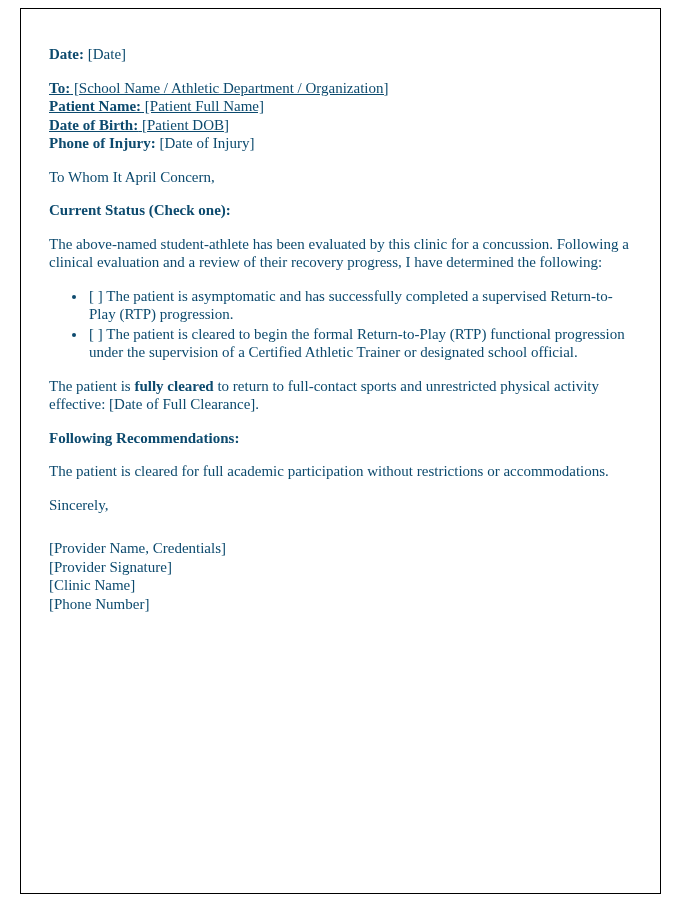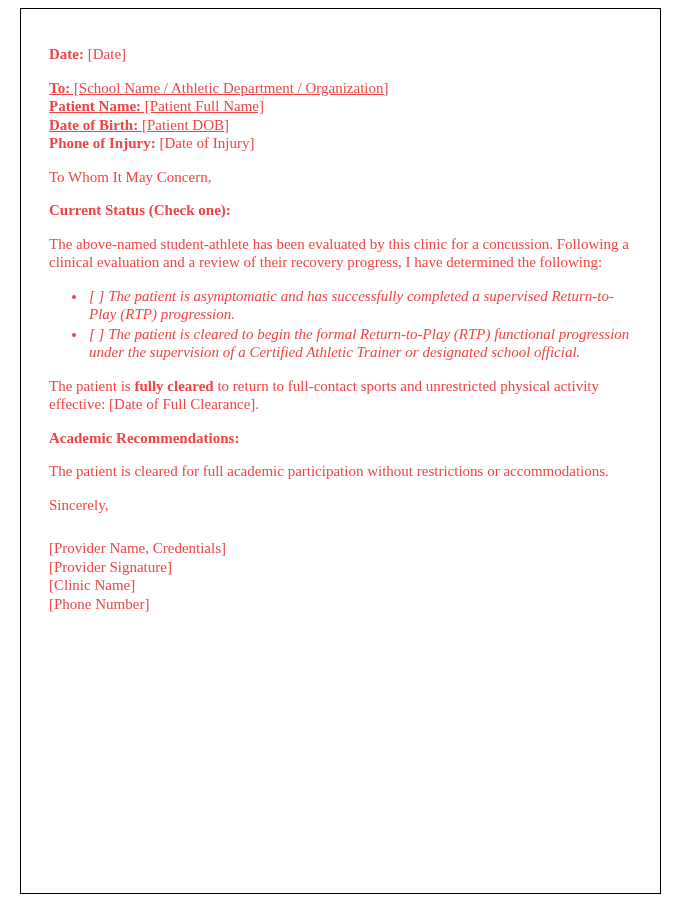--- a/index.html
+++ b/index.html
@@ -22,40 +22,39 @@
     width: 641px;
     height: 886px;
     border: 1px solid #000000;
     background: #ffffff;
     padding: 36px 30px 30px 28px;
     overflow: hidden;
   }
   .page, .page p, .page li {
     font-size: 15px;
     line-height: 18.5px;
-    color: #ef4444;
+    color: #0c4a6e;
   }
   p {
     margin: 0 0 15px 0;
   }
   p.tight {
     margin: 0;
     text-decoration: underline;
   }
   b, .bold {
     font-weight: bold;
   }
   ul.status-list {
     margin: 0 0 15px 0;
     padding: 0 0 0 38px;
   }
   ul.status-list li {
     margin: 0 0 1px 0;
     padding-left: 2px;
-    font-style: italic;
   }
   .sig-block p {
     margin: 0;
   }
   .closing {
     margin-bottom: 25px;
   }
 </style>
 </head>
 <body>
@@ -63,35 +62,35 @@
 <div class="canvas">
   <div class="page">
 
     <p><b>Date:</b><span> [Date]</span></p>
 
     <p class="tight"><b>To:</b><span> [School Name / Athletic Department / Organization]</span></p>
     <p class="tight"><b>Patient Name:</b><span> [Patient Full Name]</span></p>
     <p class="tight"><b>Date of Birth:</b><span> [Patient DOB]</span></p>
     <p><b>Phone of Injury:</b><span> [Date of Injury]</span></p>
 
-    <p>To Whom It May Concern,</p>
+    <p>To Whom It April Concern,</p>
 
     <p><b>Current Status (Check one):</b></p>
 
     <p>The above-named student-athlete has been evaluated by this clinic for a concussion. Following a clinical evaluation and a review of their recovery progress, I have determined the following:</p>
 
     <ul class="status-list">
       <li>[ ] The patient is asymptomatic and has successfully completed a supervised Return-to-Play (RTP) progression.</li>
       <li>[ ] The patient is cleared to begin the formal Return-to-Play (RTP) functional progression under the supervision of a Certified Athletic Trainer or designated school official.</li>
     </ul>
 
 
     <p><span>The patient is </span><b>fully cleared</b><span> to return to full-contact sports and unrestricted physical activity effective: [Date of Full Clearance].</span></p>
 
-    <p><b>Academic Recommendations:</b></p>
+    <p><b>Following Recommendations:</b></p>
 
     <p>The patient is cleared for full academic participation without restrictions or accommodations.</p>
 
 
     <p class="closing">Sincerely,</p>
 
     <div class="sig-block">
       <p>[Provider Name, Credentials]</p>
       <p>[Provider Signature]</p>
       <p>[Clinic Name]</p>

